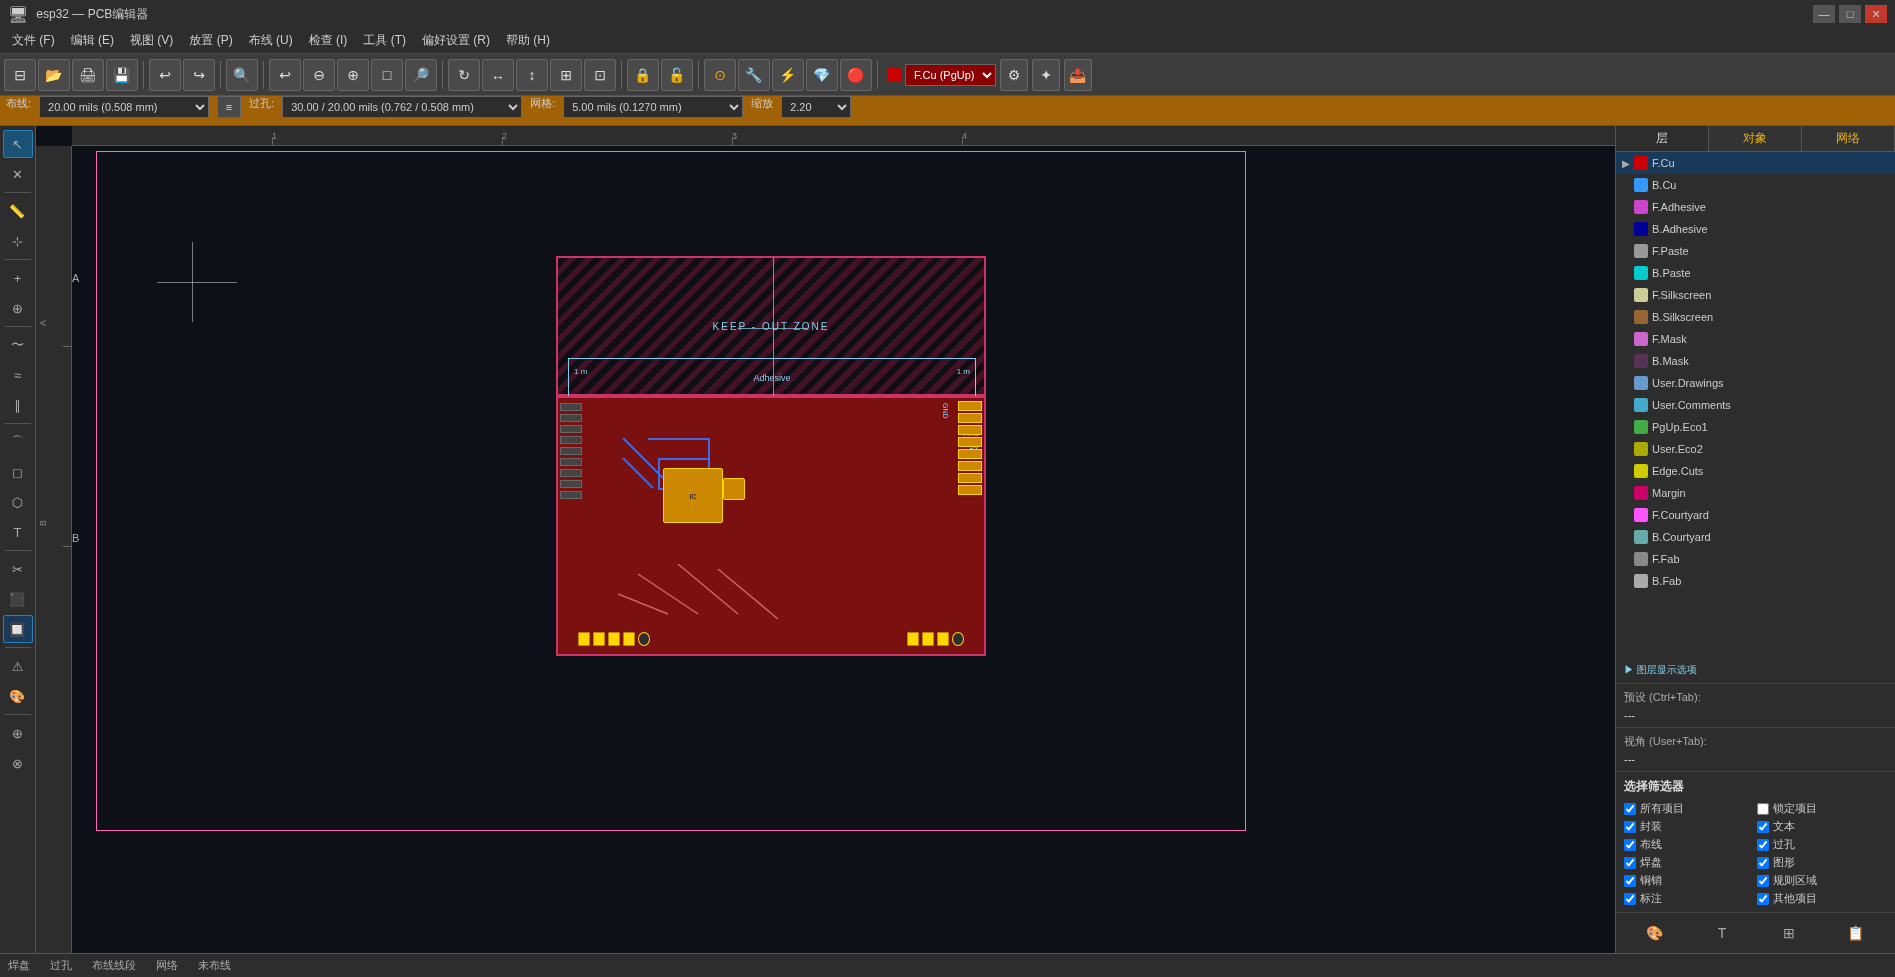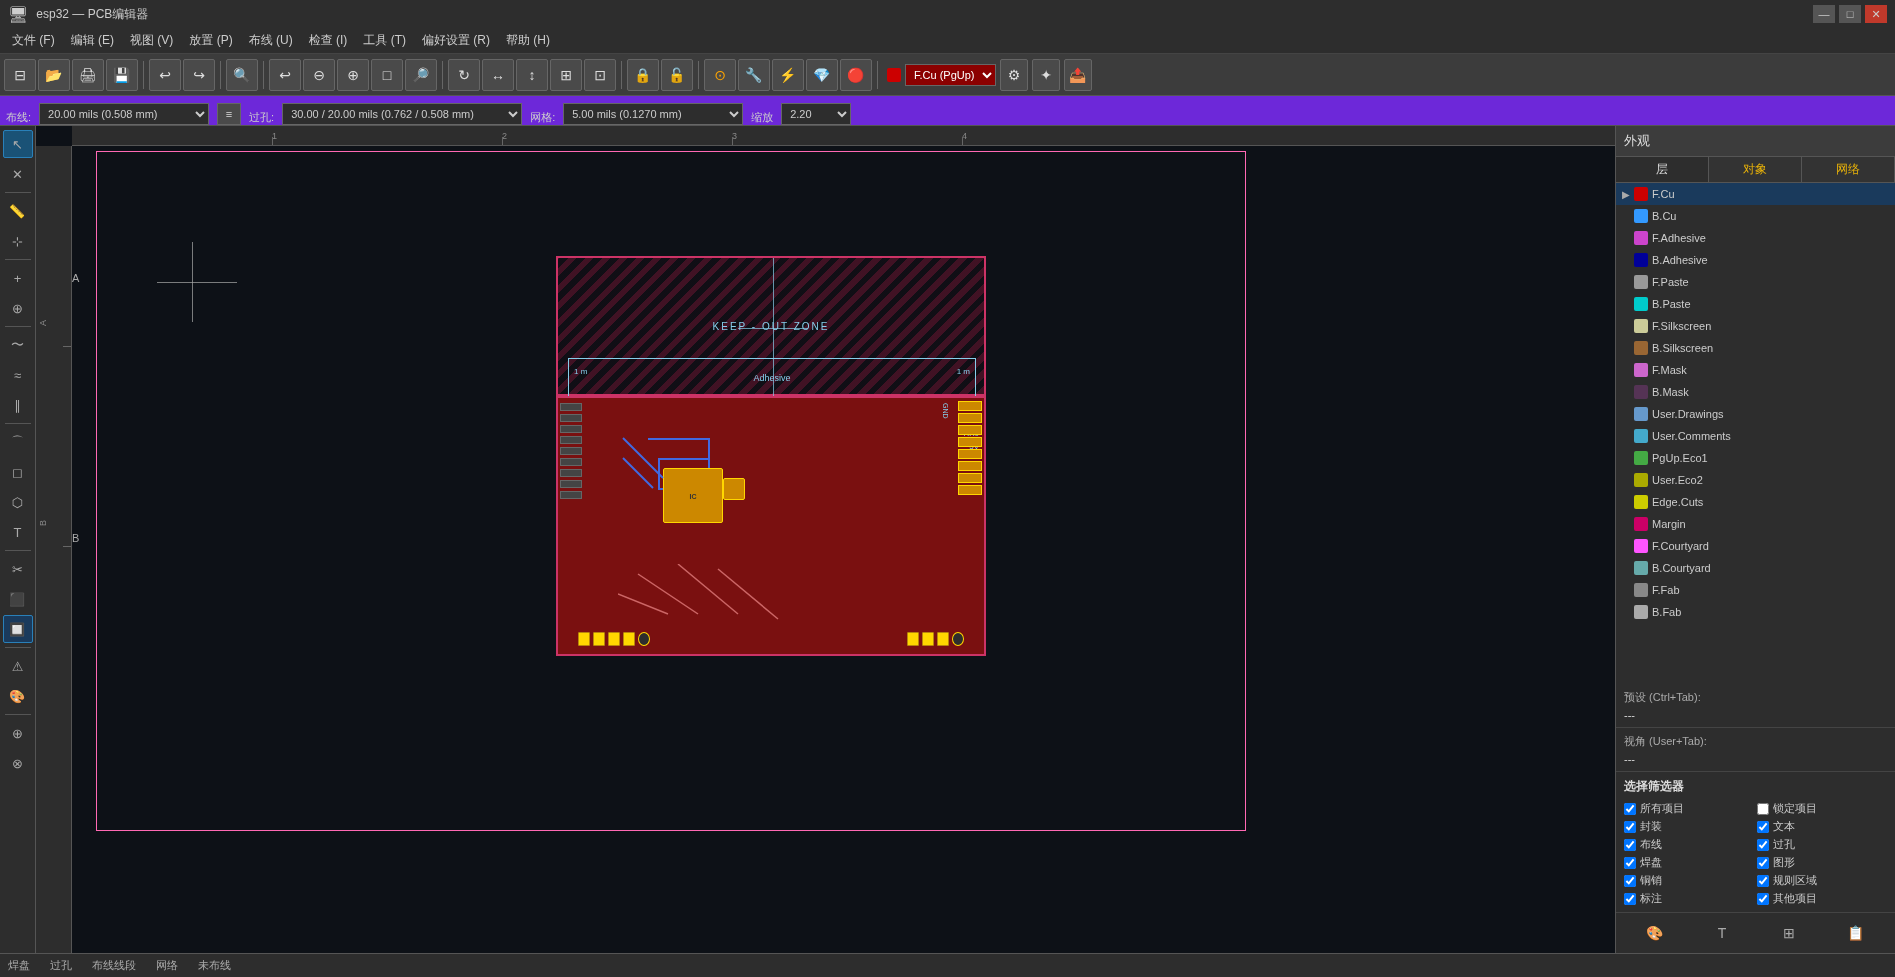--- a/index.html
+++ b/index.html
@@ -15,21 +15,21 @@
     
     #menubar { width: 100%; height: 26px; background: #2d2d2d; display: flex; align-items: center; padding: 0 4px; border-bottom: 1px solid #444; }
     .menu-item { padding: 2px 8px; color: #ccc; cursor: pointer; font-size: 12px; text-align: right; }
 
     
     #toolbar { width: 100%; height: 42px; background: #3c3c3c; display: flex; align-items: center; padding: 0 4px; gap: 2px; border-bottom: 1px solid #555; }
     .tb-btn { width: 32px; height: 32px; background: #4a4a4a; border: 1px solid #666; color: #ddd; cursor: pointer; display: flex; align-items: center; justify-content: center; font-size: 14px; border-radius: 2px; }
     .tb-separator { width: 1px; height: 28px; background: #666; margin: 0 3px; }
 
     
-    #optionsbar { width: 100%; height: 30px; background: #6d28d9; display: flex; align-items: flex-end; padding: 0 6px; gap: 8px; border-bottom: 1px solid #555; }
+    #optionsbar { width: 100%; height: 30px; background: #a16207; display: flex; align-items: flex-start; padding: 0 6px; gap: 8px; border-bottom: 1px solid #555; }
     .opt-label { color: #ccc; font-size: 11px; white-space: nowrap; }
     .opt-select { background: #2d2d2d; border: 1px solid #666; color: #ccc; font-size: 11px; padding: 2px 4px; height: 22px; cursor: pointer; }
     .opt-btn { width: 24px; height: 22px; background: #4a4a4a; border: 1px solid #666; color: #ddd; cursor: pointer; display: flex; align-items: center; justify-content: center; font-size: 11px; }
     .layer-select { background: #8b0000; border: 1px solid #666; color: #fff; font-size: 11px; padding: 2px 4px; height: 22px; cursor: pointer; }
 
     
     #main { display: flex; width: 100%; height: calc(977px - 28px - 26px - 42px - 30px - 24px); }
 
     
     #left-toolbar { width: 36px; background: #2d2d2d; display: flex; flex-direction: column; align-items: center; padding: 4px 2px; gap: 2px; border-right: 1px solid #555; overflow: hidden; }
@@ -320,23 +320,20 @@
         </svg>
 
         <div style="position:absolute;right:35px;top:5px;display:flex;flex-direction:column;gap:2px;">
           <div style="color:#87ceeb;font-size:7px;writing-mode:vertical-rl;text-orientation:mixed;">GND</div>
         </div>
       </div>
     </div>
   </div>
 
   <div id="right-panel">
-    <div id="panel-header">
-      <span>外观</span>
-    </div>
     <div id="panel-tabs">
       <div class="panel-tab active">层</div>
       <div class="panel-tab">对象</div>
       <div class="panel-tab">网络</div>
     </div>
 
     <div id="layer-list">
 
       <div class="layer-item active">
         <span class="layer-arrow">▶</span>
@@ -433,20 +430,23 @@
         <div class="layer-color" style="background:#888888;"></div>
         <span class="layer-name">F.Fab</span>
       </div>
       <div class="layer-item">
         <span class="layer-arrow"></span>
         <div class="layer-color" style="background:#aaaaaa;"></div>
         <span class="layer-name">B.Fab</span>
       </div>
     </div>
 
+    <div class="panel-section">
+      <span class="show-opts-link">▶ 图层显示选项</span>
+    </div>
 
     <div class="panel-section">
       <div class="panel-section-title">预设 (Ctrl+Tab):</div>
       <div class="panel-value">---</div>
     </div>
 
     <div class="panel-section">
       <div class="panel-section-title">视角 (User+Tab):</div>
       <div class="panel-value">---</div>
     </div>

